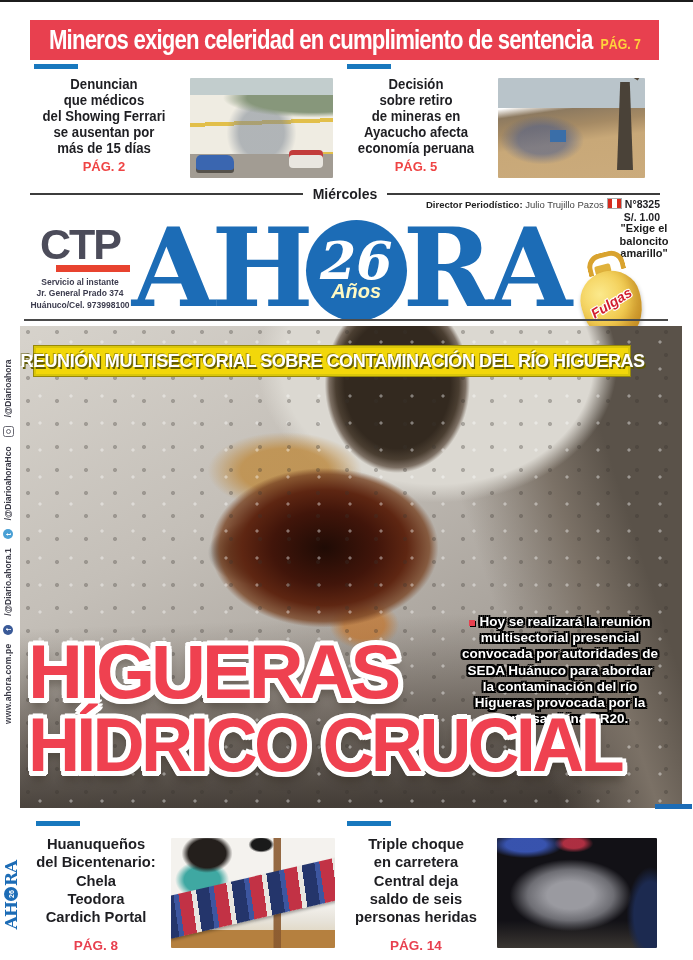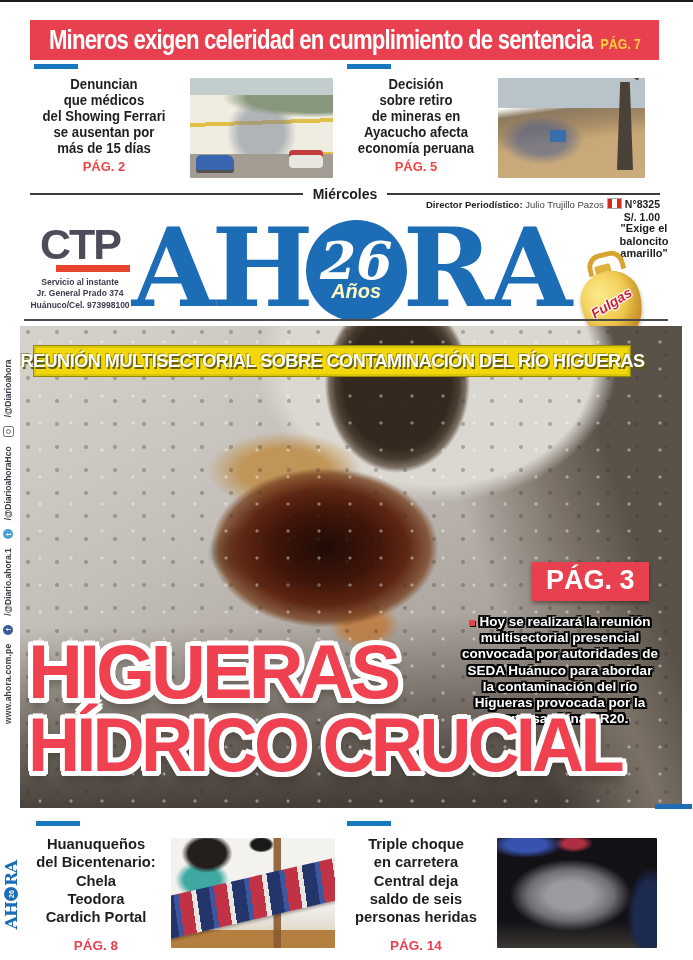--- a/index.html
+++ b/index.html
@@ -256,21 +256,20 @@
       </div>
     </div>
   </div>
 
   <div class="masthead-rule"></div>
 
   <div class="main-photo">
     <div class="kicker">
       <span>REUNIÓN MULTISECTORIAL SOBRE CONTAMINACIÓN DEL RÍO HIGUERAS</span>
     </div>
-    <div class="pag3">PÁG. 3</div>
     <div class="summary pre">Hoy se realizará la reunión
 multisectorial presencial
 convocada por autoridades de
 SEDA Huánuco para abordar
 la contaminación del río
 Higueras provocada por la
 empresa china CR20.</div>
     <div class="headline">
       <div class="hl1">HIGUERAS</div>
       <div class="hl2">HÍDRICO CRUCIAL</div>

